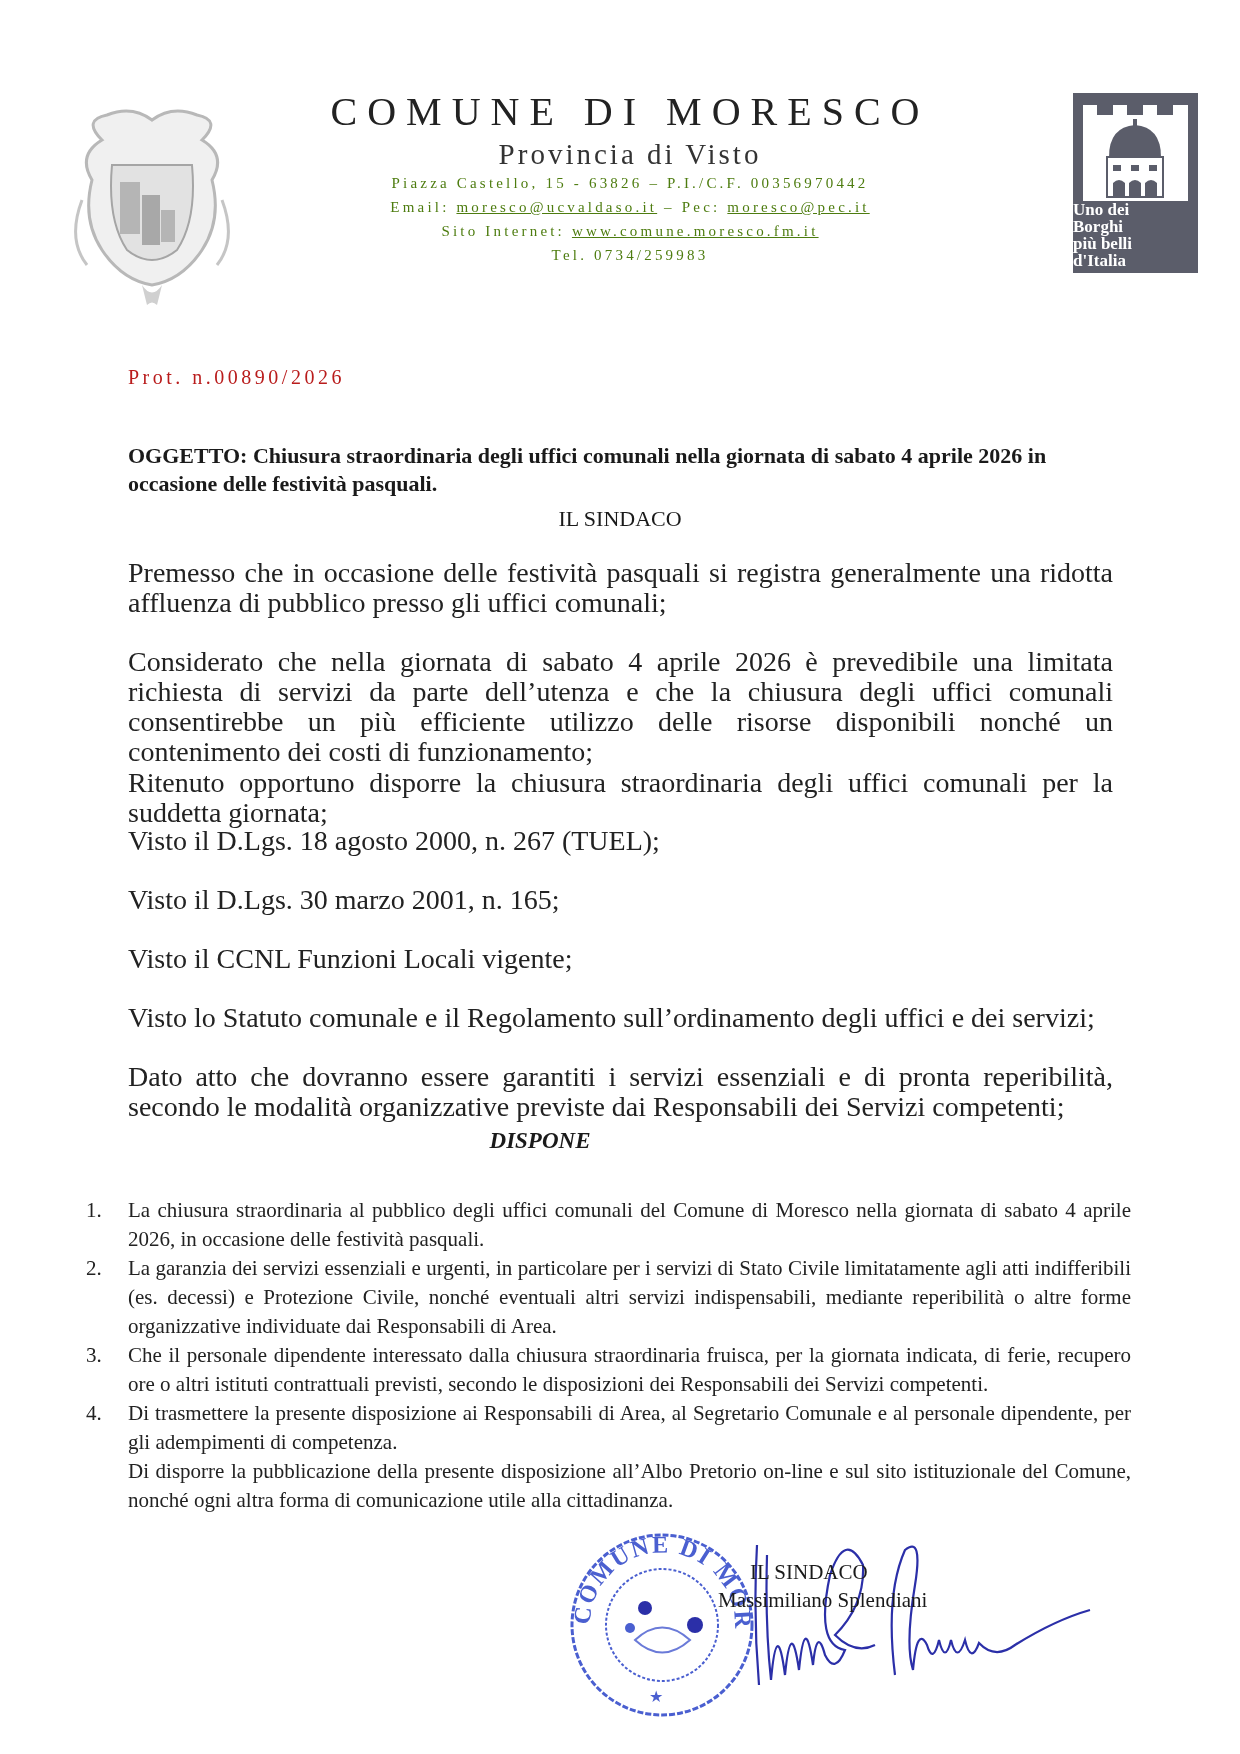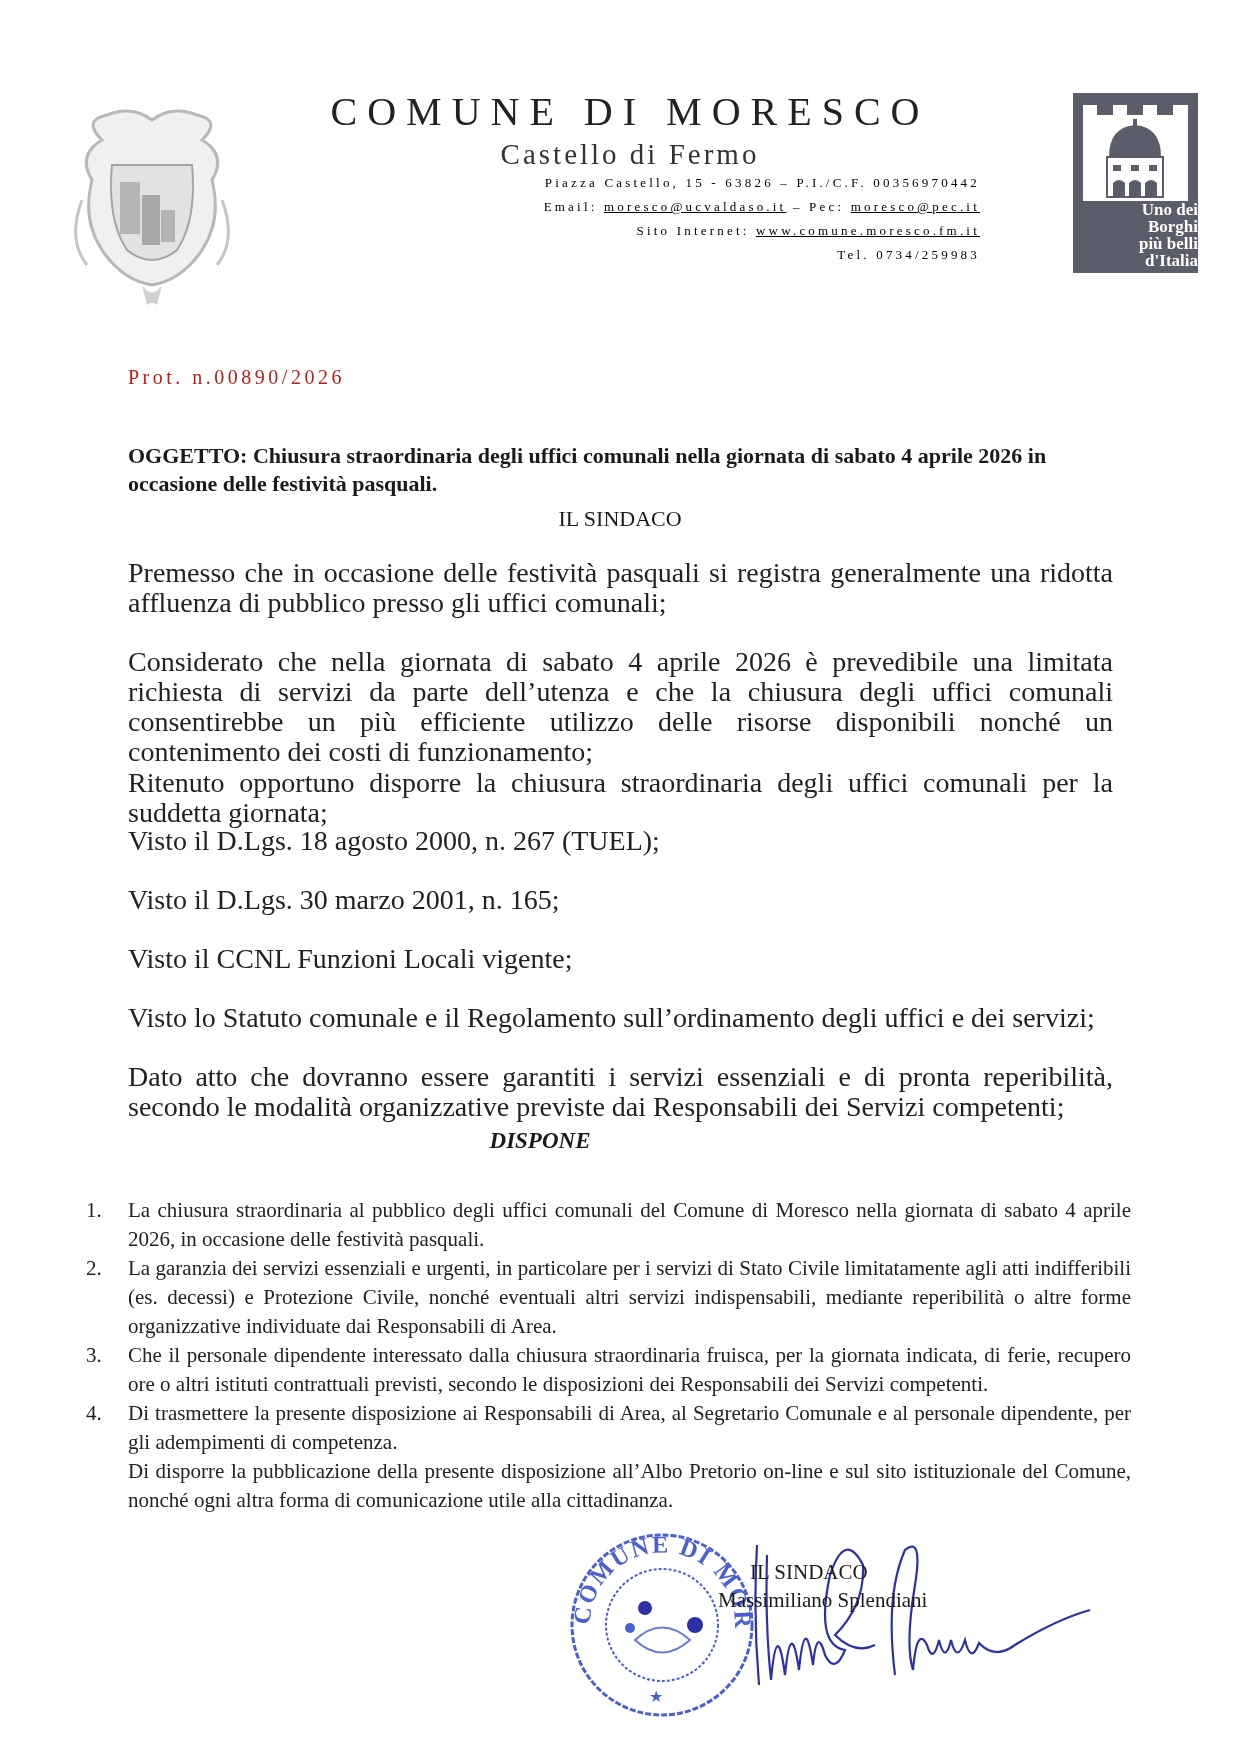--- a/index.html
+++ b/index.html
@@ -6,28 +6,28 @@
     body {
       width: 1240px; height: 1754px; position: relative; overflow: hidden;
       font-family: "Liberation Serif", "DejaVu Serif", serif; color: #1a1a1a;
     }
     .abs { position: absolute; }
 
     
     #crest { left: 62px; top: 100px; width: 180px; height: 210px; }
     #borghi-logo { left: 1073px; top: 93px; width: 125px; height: 180px; background: #5b5d6a; }
     #borghi-logo .txt {
-      position: absolute; left: 0; right: 0; top: 108px; text-align: right;
+      position: absolute; left: 0; right: 0; top: 108px; text-align: left;
       color: #ffffff; font-weight: bold; font-size: 17px; line-height: 17px;
       font-family: "Liberation Serif", serif;
     }
     .hdr-center { left: 280px; width: 700px; text-align: center; }
     #title { top: 88px; font-size: 40px; letter-spacing: 10px; font-weight: normal; color: #222; }
     #subtitle { top: 138px; font-size: 29px; letter-spacing: 3px; color: #333; }
-    .hdr-line { font-size: 13px; letter-spacing: 3.2px; color: #000000; text-align: right; }
+    .hdr-line { font-size: 15px; letter-spacing: 3.2px; color: #4d7c0f; }
     #addr { top: 175px; }
     #email { top: 199px; }
     #site { top: 223px; }
     #tel { top: 247px; }
     .u { text-decoration: underline; }
 
     
     #prot { left: 128px; top: 366px; font-size: 20px; letter-spacing: 3.5px; color: #b91c1c; }
     #oggetto { left: 128px; top: 442px; width: 1000px; font-size: 22px; font-weight: bold; line-height: 28px; }
     #sindaco-head { left: 0; width: 1240px; top: 506px; text-align: center; font-size: 22px; }
@@ -67,21 +67,21 @@
     <rect x="58" y="82" width="20" height="52" fill="#b5b5b5"></rect>
     <rect x="80" y="95" width="18" height="50" fill="#a8a8a8"></rect>
     <rect x="99" y="110" width="14" height="32" fill="#b5b5b5"></rect>
     <path d="M80 185 Q90 200 100 185 L95 205 Q90 200 85 205 Z" fill="#d0d0d0"></path>
     <path d="M20 100 Q5 140 25 165" stroke="#c5c5c5" stroke-width="3" fill="none"></path>
     <path d="M160 100 Q175 140 155 165" stroke="#c5c5c5" stroke-width="3" fill="none"></path>
   </svg>
 </div>
 
 <div id="title" class="abs hdr-center">COMUNE DI MORESCO</div>
-<div id="subtitle" class="abs hdr-center">Castello di Fermo</div>
+<div id="subtitle" class="abs hdr-center">Provincia di Visto</div>
 <div id="addr" class="abs hdr-center hdr-line">Piazza Castello, 15 - 63826 – P.I./C.F. 00356970442</div>
 <div id="email" class="abs hdr-center hdr-line">
   <span>Email: </span><span class="u">moresco@ucvaldaso.it</span><span> – Pec: </span><span class="u">moresco@pec.it</span>
 </div>
 <div id="site" class="abs hdr-center hdr-line">
   <span>Sito Internet: </span><span class="u">www.comune.moresco.fm.it</span>
 </div>
 <div id="tel" class="abs hdr-center hdr-line">Tel. 0734/259983</div>
 
 <div id="borghi-logo" class="abs">

